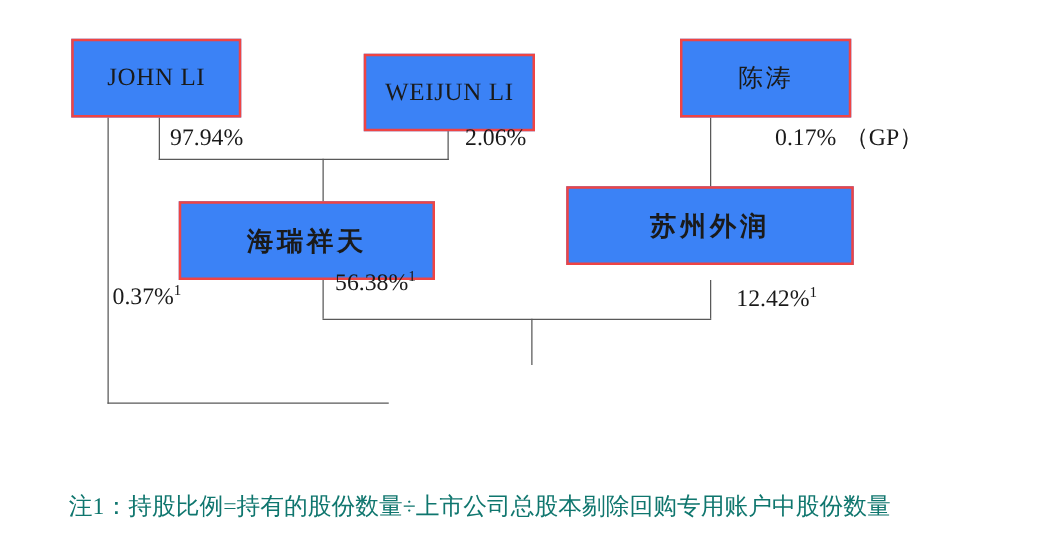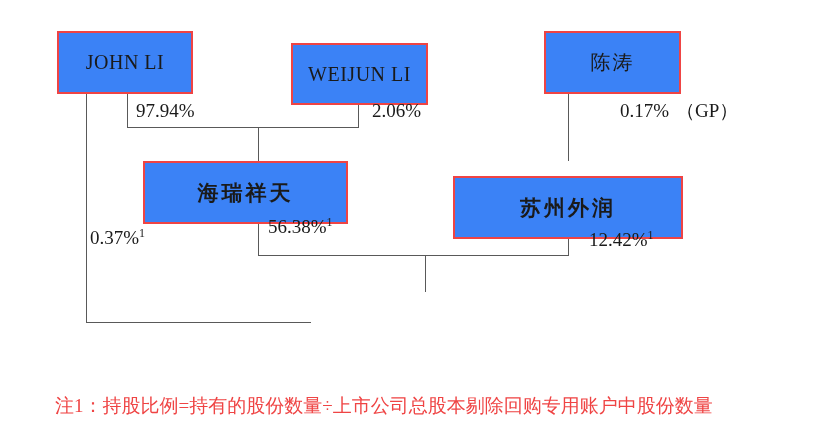--- a/index.html
+++ b/index.html
@@ -57,21 +57,21 @@
   }
   .edge-label .suffix {
     margin-left: 7px;
   }
   .footnote {
     position: absolute;
     left: 55px;
     top: 393px;
     font-size: 19px;
     line-height: 26px;
-    color: #ef4444;
+    color: #0f766e;
     white-space: nowrap;
   }
 </style>
 </head>
 <body>
 
 <div class="canvas">
 
   <div class="line v" style="left:86px;  top:94px;  height:229px;"></div>
   <div class="line h" style="left:86px;  top:322px; width:225px;"></div>
@@ -90,21 +90,21 @@
   </div>
   <div class="node" style="left:291px; top:43px;  width:137px; height:62px;">
     <span class="node-label">WEIJUN LI</span>
   </div>
   <div class="node" style="left:500px; top:31px;  width:137px; height:63px;margin-left:44px;">
     <span class="node-label cn">陈涛</span>
   </div>
   <div class="node" style="left:143px; top:161px; width:205px; height:63px;">
     <span class="node-label cn bold">海瑞祥天</span>
   </div>
-  <div class="node" style="left:453px; top:176px; width:230px; height:63px;">
+  <div class="node" style="left:453px; top:149px; width:230px; height:63px;">
     <span class="node-label cn bold">苏州外润</span>
   </div>
 
   <div class="edge-label" style="left:136px; top:100px;">
     <span>97.94%</span><sup></sup>
   </div>
   <div class="edge-label" style="left:372px; top:100px;">
     <span>2.06%</span><sup></sup>
   </div>
   <div class="edge-label" style="left:620px; top:100px;">

